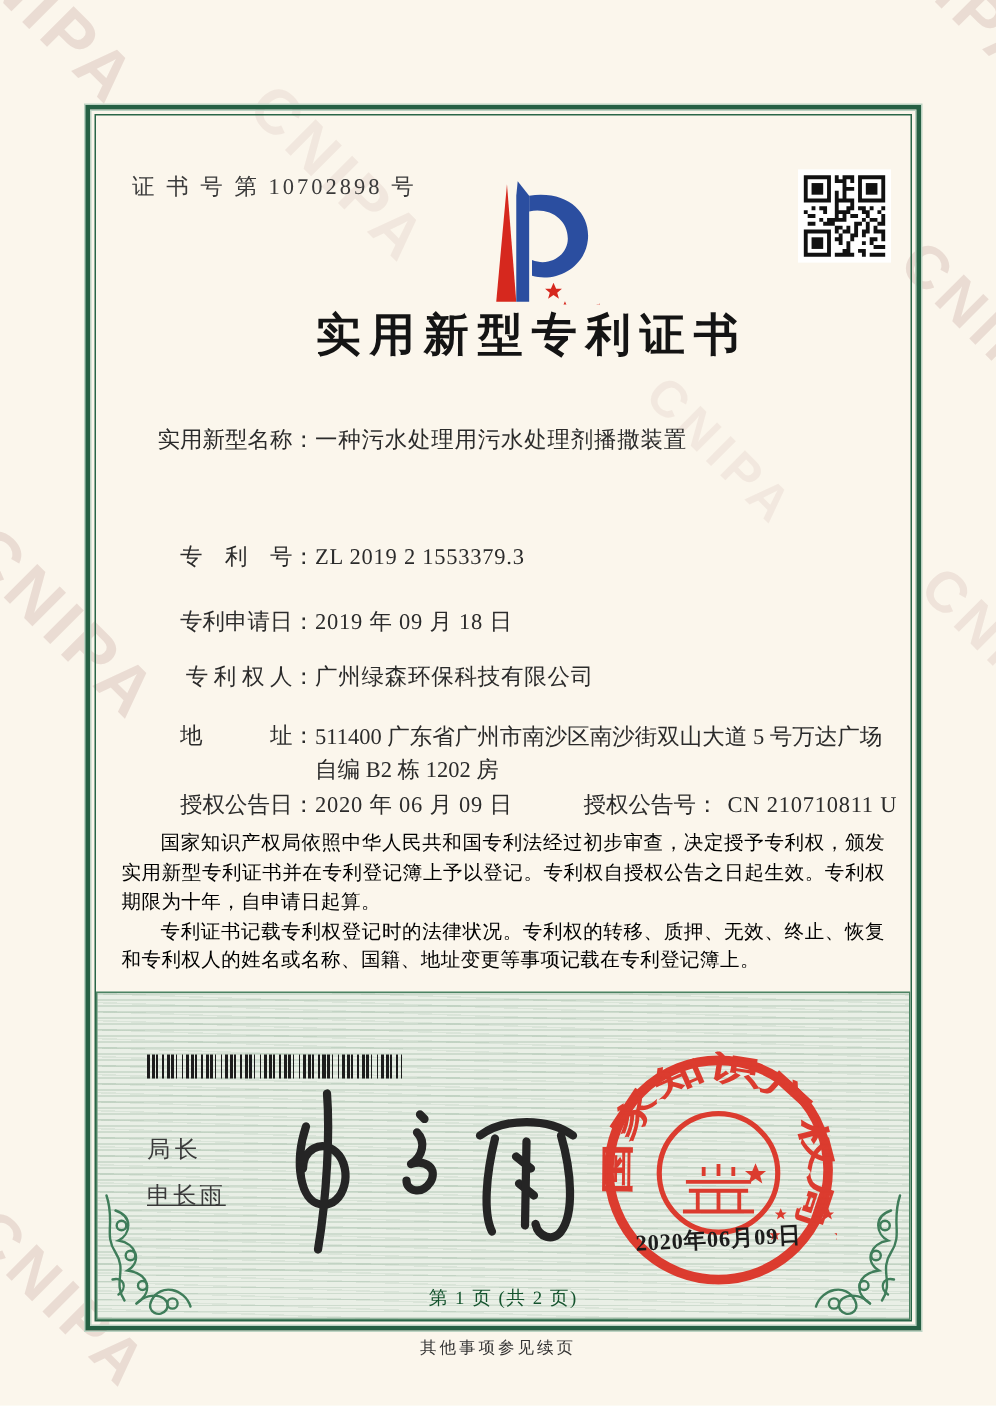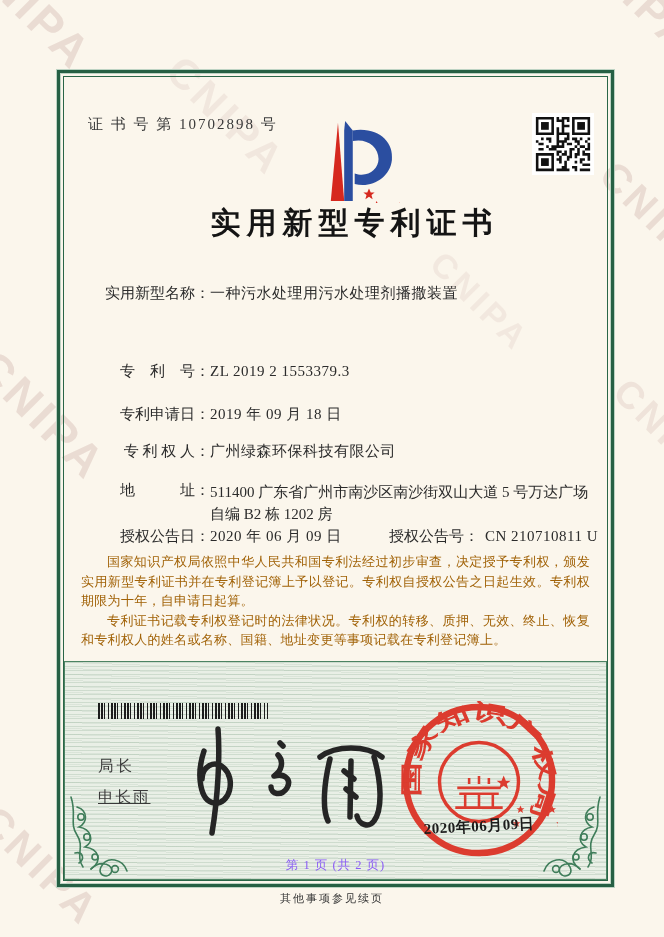--- a/index.html
+++ b/index.html
@@ -18,21 +18,21 @@
   .qr{position:absolute;left:472px;top:40px;width:62px;height:62px;background:#fff;padding:0;}
   .logo{position:absolute;left:236px;top:46px;width:104px;height:84px;}
   .title{position:absolute;left:0;right:0;top:130px;text-align:center;font-size:30px;
          font-weight:bold;letter-spacing:6px;color:#141414;margin-left:38px;}
   .row{position:absolute;left:36px;font-size:15px;white-space:nowrap;color:#2b2b2b;}
   .f-label{display:inline-block;width:114px;white-space:pre;text-align:right;}
   .f-value{letter-spacing:0.5px;}
   .addr-val{display:inline-block;vertical-align:top;width:400px;line-height:22px;white-space:normal;}
   .grant2{position:absolute;left:293px;top:0;}
   .legal{position:absolute;left:21px;right:21px;top:479px;font-size:13px;line-height:19.5px;
-         text-align:justify;color:#a16207;letter-spacing:0.3px;}
+         text-align:justify;color:#000000;letter-spacing:0.3px;}
   .legal p{margin:0;text-indent:2em;}
   
   .guilloche{position:absolute;left:4px;right:4px;top:588px;bottom:4px;
      border:1px solid #4c8363;background:#e9efe6;
      background-image:
        repeating-linear-gradient(0deg, rgba(110,150,120,0.22) 0 1px, rgba(255,255,255,0) 1px 4px),
        repeating-linear-gradient(2deg, rgba(110,150,120,0.12) 0 1px, rgba(255,255,255,0) 1px 6px);}
   .ornament{position:absolute;bottom:2px;width:66px;height:84px;}
   .ornament.left{left:2px;}
   .ornament.right{right:2px;transform:scaleX(-1);}
@@ -42,21 +42,21 @@
        #1c1c1c 10px 11px,transparent 11px 13px);}
   .sig-title{position:absolute;left:38px;top:683px;font-size:15.5px;letter-spacing:3px;
      font-family:Liberation Serif, serif;color:#3a3a3a;}
   .sig-name{position:absolute;left:38px;top:714px;font-size:15.5px;letter-spacing:2px;
      font-family:"Liberation Sans","DejaVu Sans",sans-serif;color:#3a3a3a;text-decoration:underline;}
   .signature{position:absolute;left:118px;top:648px;width:225px;height:130px;}
   .seal{position:absolute;left:340px;top:628px;width:158px;height:158px;opacity:0.95;}
   .seal-date{position:absolute;left:338px;top:744px;width:162px;text-align:center;
      font-size:15px;color:#1c1c1c;letter-spacing:0.5px;transform:rotate(-3deg);font-weight:bold;}
   .page-info{position:absolute;left:0;right:0;top:784px;text-align:center;font-size:12.5px;
-     letter-spacing:1px;color:#8b5cf6;}
+     letter-spacing:1px;color:#14532d;}
   .cont-note{position:absolute;left:0;right:0;top:891px;text-align:center;font-size:11px;
      letter-spacing:2px;color:#333;}
 </style>
 </head>
 <body>
 
 <div class="page">
 
   <div class="wm" style="left:-52px;top:-22px;font-size:46px;">CNIPA</div>
   <div class="wm" style="left:152px;top:92px;font-size:42px;opacity:.55;">CNIPA</div>

